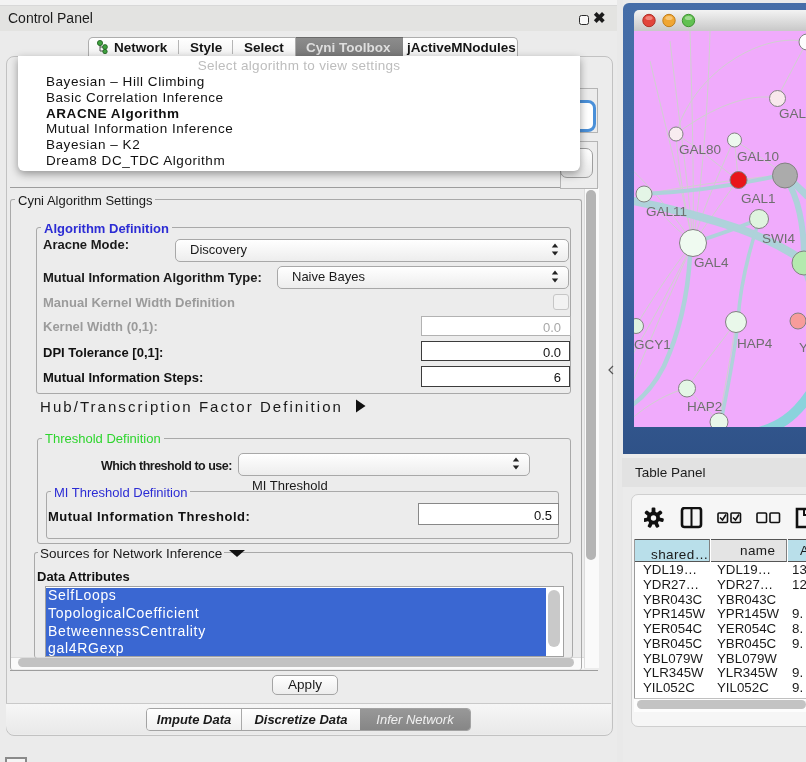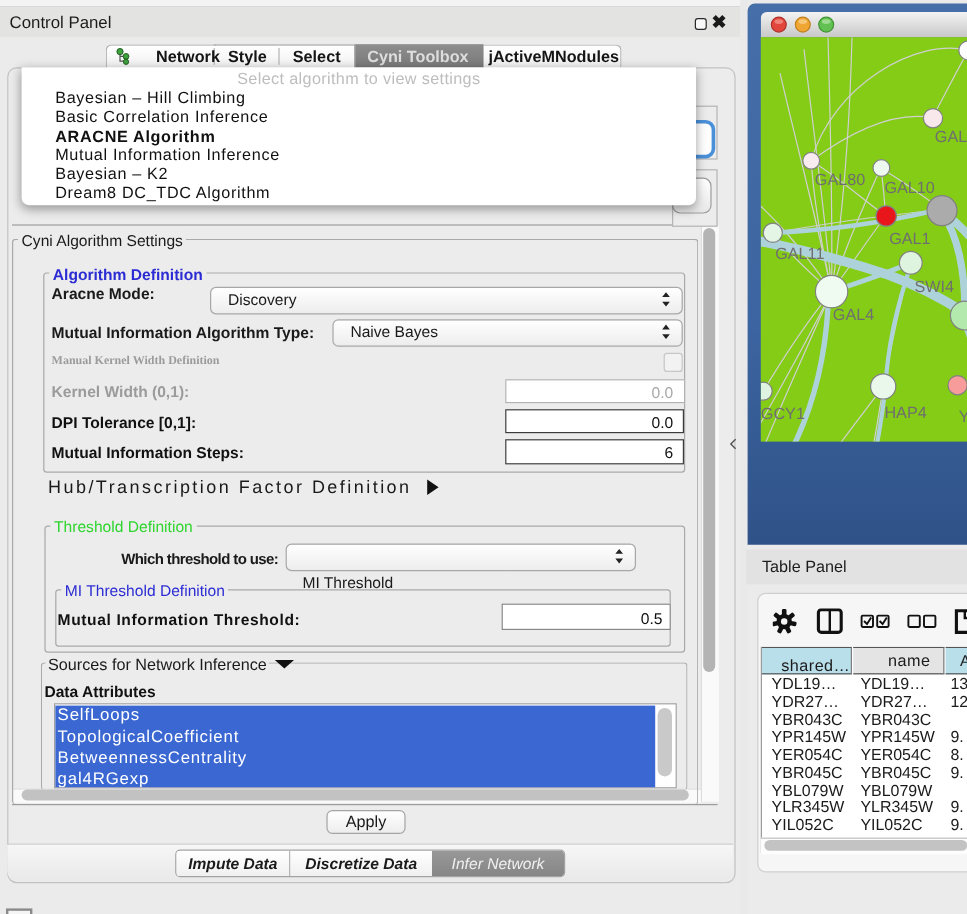--- a/index.html
+++ b/index.html
@@ -31,21 +31,21 @@
 
 <div class="abs" style="left:178px;top:40px;width:1px;height:14px;background:#b5b5b5;"></div>
 <div class="abs" style="left:232px;top:40px;width:1px;height:14px;background:#b5b5b5;"></div>
 
 <svg class="abs" style="left:96px;top:39px;" width="16" height="16" viewBox="0 0 16 16">
   <path d="M4 5 L4 12 L8 12 M4 8 L8 8" stroke="#555" stroke-width="1" fill="none"></path>
   <circle cx="4" cy="4" r="2.6" fill="#3fa23f" stroke="#1e5c1e" stroke-width="0.8"></circle>
   <circle cx="9" cy="8" r="2.4" fill="#3fa23f" stroke="#1e5c1e" stroke-width="0.8"></circle>
   <circle cx="9" cy="12.5" r="2.2" fill="#3fa23f" stroke="#1e5c1e" stroke-width="0.8"></circle>
 </svg>
-<div class="abs b" style="left:114px;top:40px;font-size:13.5px;color:#151515;margin-left:16px;">Network</div>
+<div class="abs b" style="left:114px;top:40px;font-size:13.5px;color:#151515;">Network</div>
 <div class="abs b" style="left:190px;top:40px;font-size:13.5px;color:#151515;">Style</div>
 <div class="abs b" style="left:244px;top:40px;font-size:13.5px;color:#151515;">Select</div>
 <div class="abs b" style="left:306px;top:40px;font-size:13.5px;color:#dedede;">Cyni Toolbox</div>
 <div class="abs b" style="left:407px;top:40px;font-size:13.5px;color:#151515;">jActiveMNodules</div>
 
 <div class="abs" style="left:10px;top:187px;width:588px;height:482px;border-top:1px solid #9d9d9d;border-bottom:1px solid #9d9d9d;"></div>
 
 <div class="abs" style="left:584px;top:188px;width:14px;height:480px;background:#fafafa;border-left:1px solid #dcdcdc;"></div>
 <div class="abs" style="left:586px;top:190px;width:10px;height:370px;background:#b4b4b4;border-radius:5px;"></div>
 
@@ -59,21 +59,21 @@
 <div class="abs b" style="left:41px;top:221px;background:#ececec;padding:0 3px;font-size:13px;color:#2c2cd4;">Algorithm Definition</div>
 
 <div class="abs b" style="left:43px;top:237px;font-size:13px;color:#1a1a1a;">Aracne Mode:</div>
 <div class="abs combo" style="left:175px;top:239px;width:392px;height:21px;"></div>
 <div class="abs" style="left:190px;top:242px;font-size:13px;color:#1a1a1a;">Discovery</div>
 
 <div class="abs b" style="left:43px;top:270px;font-size:13px;color:#1a1a1a;">Mutual Information Algorithm Type:</div>
 <div class="abs combo2" style="left:277px;top:266px;width:290px;height:21px;"></div>
 <div class="abs" style="left:292px;top:269px;font-size:13px;color:#1a1a1a;">Naive Bayes</div>
 
-<div class="abs b" style="left:43px;top:295px;font-size:10px;color:#9b9b9b;font-family:Liberation Serif, serif;">Manual Kernel Width Definition</div>
+<div class="abs b" style="left:43px;top:295px;font-size:13px;color:#9b9b9b;">Manual Kernel Width Definition</div>
 <div class="abs" style="left:553px;top:294px;width:14px;height:14px;background:#f2f2f2;border:1px solid #c6c6c6;border-radius:3px;"></div>
 
 <div class="abs b" style="left:43px;top:319px;font-size:13px;color:#9b9b9b;">Kernel Width (0,1):</div>
 <div class="abs" style="left:421px;top:316px;width:148px;height:18px;background:#fff;border:1px solid #b2b2b2;"></div>
 <div class="abs" style="left:421px;top:320px;width:140px;text-align:right;font-size:13px;color:#a8a8a8;">0.0</div>
 
 <div class="abs b" style="left:43px;top:345px;font-size:13px;color:#111;">DPI Tolerance [0,1]:</div>
 <div class="abs" style="left:421px;top:341px;width:147px;height:18px;background:#fff;border:1.5px solid #3c3c3c;"></div>
 <div class="abs" style="left:421px;top:345px;width:140px;text-align:right;font-size:13px;color:#111;">0.0</div>
 
@@ -146,21 +146,21 @@
 <div class="abs" style="left:634px;top:10px;width:172px;height:21px;background:linear-gradient(#f3f3f3,#c8c8c8);border-radius:5px 0 0 0;border-bottom:1px solid #999;"></div>
 <svg class="abs" style="left:641px;top:13px;" width="56" height="15" viewBox="0 0 56 15">
   <circle cx="8" cy="7.5" r="6.2" fill="#e2453c" stroke="#b03028" stroke-width="1"></circle>
   <circle cx="28" cy="7.5" r="6.2" fill="#f0a633" stroke="#c07f1c" stroke-width="1"></circle>
   <circle cx="47.5" cy="7.5" r="6.2" fill="#62c152" stroke="#3f9332" stroke-width="1"></circle>
   <ellipse cx="8" cy="5" rx="3.6" ry="2" fill="#f2897f" opacity="0.9"></ellipse>
   <ellipse cx="28" cy="5" rx="3.6" ry="2" fill="#f7ca7d" opacity="0.9"></ellipse>
   <ellipse cx="47.5" cy="5" rx="3.6" ry="2" fill="#a5dd97" opacity="0.9"></ellipse>
 </svg>
 
-<div class="abs" style="left:634px;top:31px;width:172px;height:337px;background:#84cc16;overflow:hidden;">
+<div class="abs" style="left:634px;top:31px;width:172px;height:396px;background:#f0abfc;overflow:hidden;">
 <svg width="172" height="396" viewBox="0 0 172 396">
   <g fill="none" stroke="#d0d0d0" stroke-width="1">
     <path d="M42 103 C 60 40, 130 0, 173 11"></path>
     <path d="M42 103 C 80 75, 115 62, 143 67"></path>
     <path d="M143 67 C 155 45, 165 25, 173 11"></path>
     <path d="M59 212 C 50 170, 44 135, 42 103"></path>
     <path d="M59 212 C 70 175, 88 135, 100 109"></path>
     <path d="M59 212 C 75 190, 92 165, 104 149"></path>
     <path d="M59 212 C 40 196, 22 178, 10 163"></path>
     <path d="M59 212 C 54 150, 44 80, 36 10"></path>

